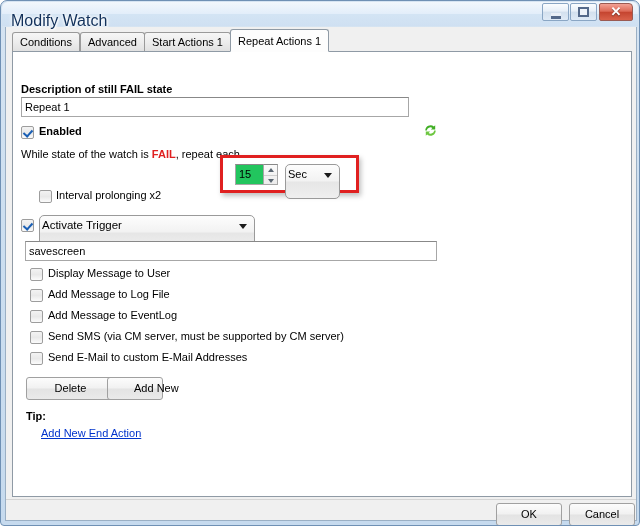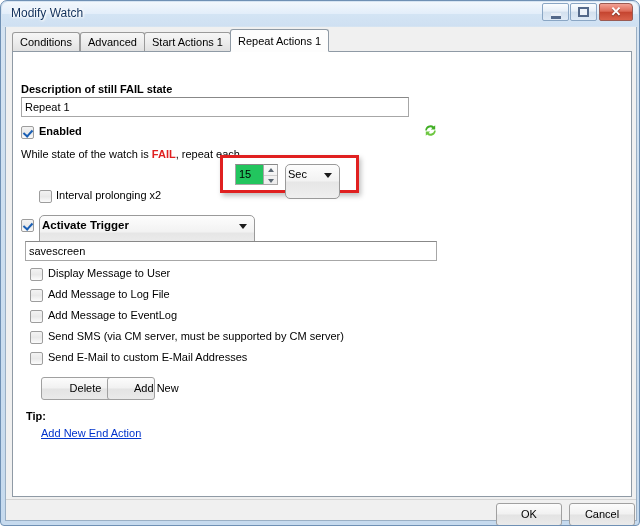--- a/index.html
+++ b/index.html
@@ -39,22 +39,22 @@
   #titlebar {
     position: absolute;
     left: 0; top: 0;
     width: 640px;
     height: 26px;
     z-index: 2;
   }
   #title-text {
     position: absolute;
     left: 10px;
-    top: 5px;
-    font-size: 12px;
+    top: 11px;
+    font-size: 16px;
     color: #11305a;
     text-shadow: 0 0 3px #ffffff, 0 0 5px #ffffff, 1px 1px 2px #ffffff;
     white-space: nowrap;
   }
   .winbtn {
     position: absolute;
     top: 2px;
     width: 27px;
     height: 18px;
     box-sizing: border-box;
@@ -416,21 +416,21 @@
 
       <div class="combo" style="left:272px; top:112px; width:55px;">
         <span>Sec</span>
         <span class="arrow"></span>
       </div>
 
       <div class="cb" style="left:26px; top:138px;"></div>
       <div class="cb-label" style="left:27px; top:137px;margin-left:16px;">Interval prolonging x2</div>
 
       <div class="cb checked" style="left:8px; top:167px;"></div>
-      <div class="combo" style="left:26px; top:163px; width:216px; font-weight:bold; font-size:11.5px;">
+      <div class="combo" style="left:26px; top:163px; width:216px; font-weight:normal; font-size:11.5px;">
         <span>Activate Trigger</span>
         <span class="arrow"></span>
       </div>
 
       <div class="textbox" style="left:12px; top:189px; width:412px;">savescreen</div>
 
       <div class="cb" style="left:17px; top:216px;"></div>
       <div class="cb-label" style="left:35px; top:215px;">Display Message to User</div>
 
       <div class="cb" style="left:17px; top:237px;"></div>
@@ -438,22 +438,22 @@
 
       <div class="cb" style="left:17px; top:258px;"></div>
       <div class="cb-label" style="left:35px; top:257px;">Add Message to EventLog</div>
 
       <div class="cb" style="left:17px; top:279px;"></div>
       <div class="cb-label" style="left:35px; top:278px;">Send SMS (via CM server, must be supported by CM server)</div>
 
       <div class="cb" style="left:17px; top:300px;"></div>
       <div class="cb-label" style="left:35px; top:299px;">Send E-Mail to custom E-Mail Addresses</div>
 
-      <div class="btn" style="left:28px; top:325px; width:89px;">Delete</div>
-      <div class="btn" style="left:94px; top:325px; width:48px;padding-left:26px;">Add New</div>
+      <div class="btn" style="left:13px; top:325px; width:89px;">Delete</div>
+      <div class="btn" style="left:94px; top:325px; width:56px;padding-left:26px;">Add New</div>
 
       <div class="lbl bold" style="left:13px; top:358px;">Tip:</div>
       <a class="link" style="left:28px; top:375px;">Add New End Action</a>
 
     </div>
 
     <div id="footer">
       <div id="sep-line"></div>
       <div class="btn" style="left:490px; top:4px; width:66px;">OK</div>
       <div class="btn" style="left:563px; top:4px; width:66px;">Cancel</div>

